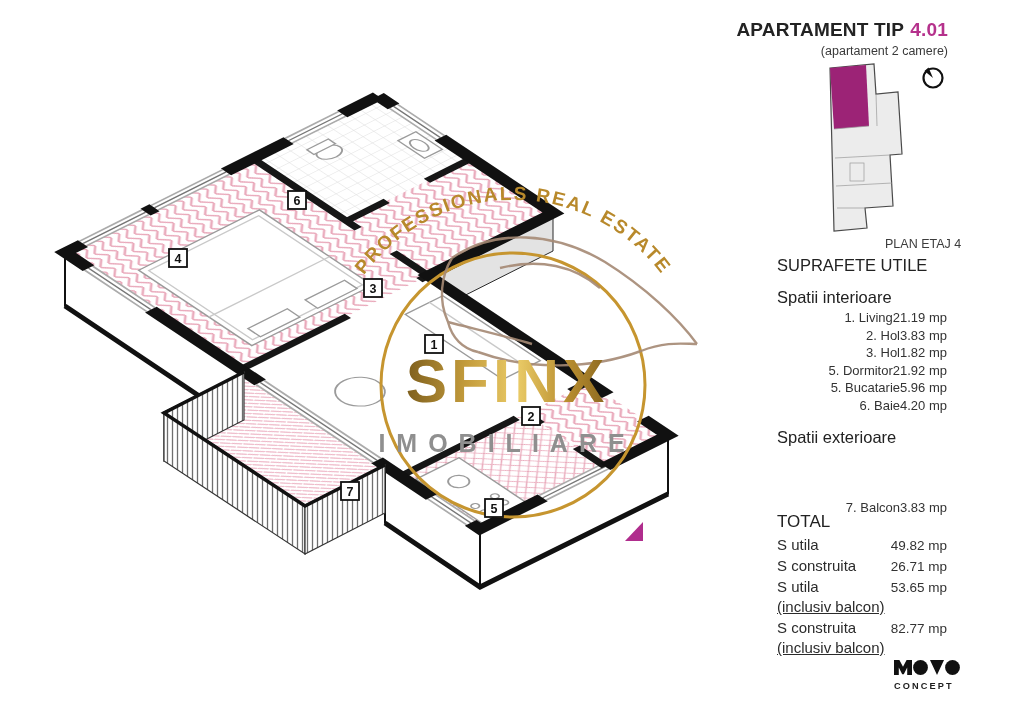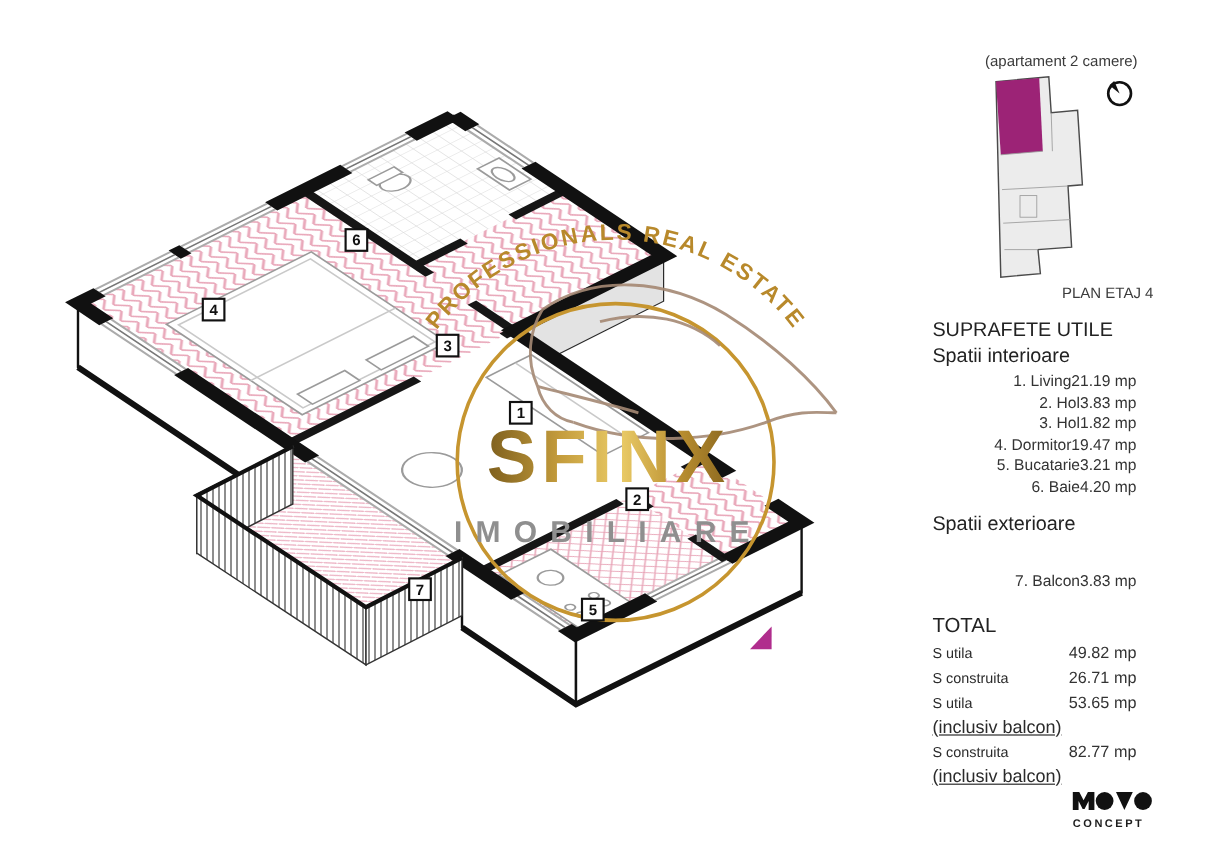--- a/index.html
+++ b/index.html
@@ -7,21 +7,21 @@
          font-family:"Liberation Sans",sans-serif;color:#2d2d2d;}
   svg{display:block;}
   .abs{position:absolute;}
   
   .hdr{position:absolute;top:19px;right:67px;font-size:19px;font-weight:700;color:#232323;letter-spacing:.2px;white-space:nowrap;}
   .hdr .mag{color:#B5318C;margin-left:6px;}
   .sub{position:absolute;top:44px;right:67px;font-size:12.5px;color:#3a3a3a;}
   .h1{position:absolute;left:777px;font-size:16.5px;color:#222;white-space:nowrap;}
   .irow{position:absolute;left:777px;width:170px;display:flex;justify-content:flex-end;font-size:13px;color:#333;white-space:nowrap;}
   .trow{position:absolute;left:777px;width:170px;display:flex;justify-content:space-between;align-items:baseline;white-space:nowrap;}
-  .trow .tl{font-size:12px;color:#2b2b2b;}
+  .trow .tl{font-size:15px;color:#2b2b2b;}
   .trow .tv{font-size:13.5px;color:#333;text-align:center;}
   .tnote{position:absolute;left:777px;font-size:15px;color:#2b2b2b;white-space:nowrap;text-decoration:underline;}
 </style>
 </head>
 <body>
 
 <div class="stage">
 
   <svg class="abs" style="left:0;top:0" width="760" height="720" viewBox="0 0 760 720">
     <defs>
@@ -159,68 +159,71 @@
         </g>
       <g transform="translate(350,491)">
         <rect x="-9" y="-9" width="18" height="18" fill="#fff" stroke="#111" stroke-width="1.8"></rect>
         <text y="4.5">7</text>
         </g>
     </g>
 
     <path d="M625,541 L643,541 L643,522 Z" fill="#B02D8D"></path>
   </svg>
 
+  <div class="hdr">
+    <span>APARTAMENT TIP</span><span class="mag">4.01</span>
+  </div>
   <div class="sub">(apartament 2 camere)</div>
 
   <svg class="abs" style="left:810px;top:58px" width="180" height="200" viewBox="0 0 180 200">
     <g>
       <path d="M20,10 L64,6 L66,36 L88,34 L92,96 L80,97 L83,148 L55,150 L57,170 L24,173 Z" fill="#ECECEC" stroke="#4A4A4A" stroke-width="1.2"></path>
       <path d="M20,10 L56,7 L59,68 L24,71 Z" fill="#9C2376"></path>
       <g stroke="#9A9A9A" stroke-width="0.7" fill="none">
         <path d="M24,71 L59,68 M25,100 L80,97 M26,128 L82,125 M27,150 L55,150 M66,36 L67,68"></path>
         <rect x="40" y="105" width="14" height="18"></rect>
       </g>
     </g>
     <g>
       <circle cx="123" cy="20" r="9.5" fill="none" stroke="#111" stroke-width="2.2"></circle>
       <path d="M123,20 L114.5,13 L118.5,9.5 Z" fill="#111"></path>
     </g>
     <text x="75" y="190" font-size="12.5" fill="#3C3C3C">PLAN ETAJ 4</text>
   </svg>
 
-  <div class="h1" style="top:266px">SUPRAFETE UTILE</div>
+  <div class="h1" style="top:256px">SUPRAFETE UTILE</div>
   <div class="h1" style="top:288px">Spatii interioare</div>
 
   <div class="irow" style="top:310px">
     <span>1. Living</span>
     <span>21.19 mp</span>
     </div>
   <div class="irow" style="top:328px">
     <span>2. Hol</span>
     <span>3.83 mp</span>
     </div>
   <div class="irow" style="top:345px">
     <span>3. Hol</span>
     <span>1.82 mp</span>
     </div>
   <div class="irow" style="top:363px">
-    <span>4. Dormitor</span>
-    <span>19.47 mp</span>
+    <span>5. Dormitor</span>
+    <span>21.92 mp</span>
     </div>
   <div class="irow" style="top:380px">
     <span>5. Bucatarie</span>
-    <span>3.21 mp</span>
+    <span>5.96 mp</span>
     </div>
   <div class="irow" style="top:398px">
     <span>6. Baie</span>
     <span>4.20 mp</span>
     </div>
 
   <div class="h1" style="top:428px">Spatii exterioare</div>
-  <div class="irow" style="top:476px">
+  <div class="irow" style="top:500px">
     <span>7. Balcon</span>
     <span>3.83 mp</span>
     </div>
 
   <div class="h1" style="top:512px;font-size:17px">TOTAL</div>
   <div class="trow" style="top:536px">
     <span class="tl">S utila</span>
     <span class="tv">49.82 mp</span>
     </div>
   <div class="trow" style="top:557px">

